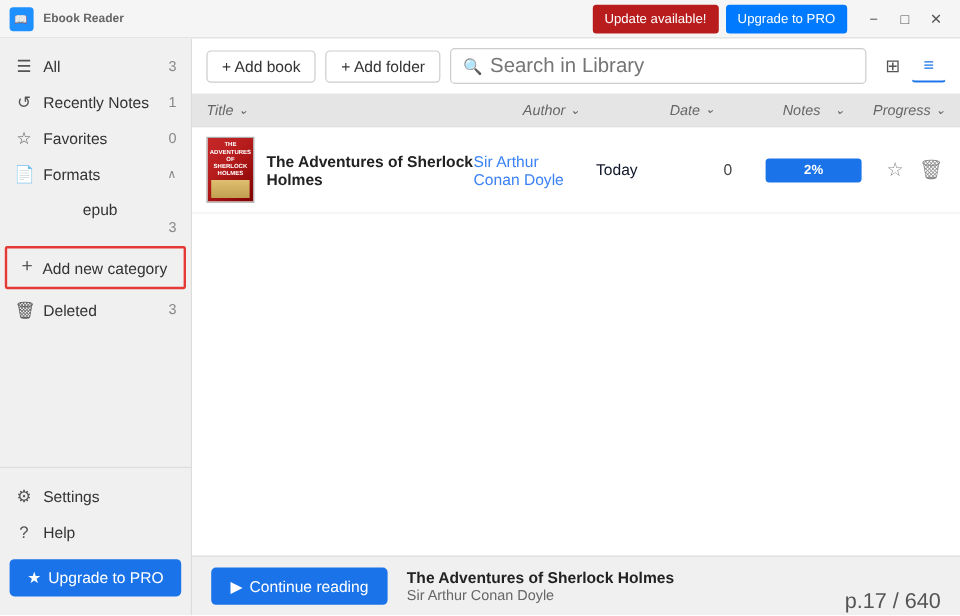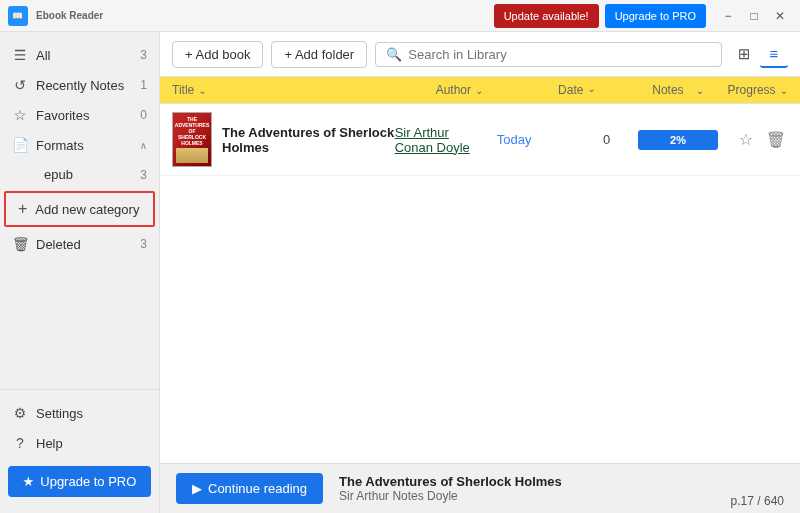--- a/index.html
+++ b/index.html
@@ -96,21 +96,22 @@
       margin-left: auto;
       color: #888;
       font-size: 12px;
     }
     .sidebar-item .chevron {
       margin-left: auto;
       font-size: 10px;
       color: #888;
     }
     .sidebar-section-indent {
-      padding-left: 44px;
+      padding-left: 20px;
+      flex-direction: column;
     }
     .add-category-item {
       display: flex;
       align-items: center;
       padding: 7px 12px;
       cursor: pointer;
       color: #333;
       font-size: 13px;
       border: 2px solid #e53935;
       margin: 2px 4px;
@@ -176,21 +177,21 @@
       border: 1px solid #ccc;
       border-radius: 4px;
       padding: 4px 10px;
       background: white;
       gap: 6px;
     }
     .search-box input {
       border: none;
       outline: none;
       flex: 1;
-      font-size: 13px;
+      font-size: 17px;
       color: #15803d;
       background: transparent;
     }
     .view-toggles {
       display: flex;
       gap: 2px;
     }
     .view-btn {
       width: 28px; height: 28px;
       border: none;
@@ -203,22 +204,23 @@
     }
     .view-btn.active { color: #1a73e8; border-bottom: 2px solid #1a73e8; }
 
     .table-header {
       display: flex;
       align-items: center;
       padding: 6px 12px;
       border-bottom: 1px solid #e0e0e0;
       font-size: 12px;
       color: #666;
-      background: #fde047;
-      flex-shrink: 0;
+      background: #e5e5e5;
+      flex-shrink: 0;
+      font-style: italic;
     }
     .col-title { width: 280px; display: flex; align-items: center; gap: 4px; }
     .col-author { width: 130px; display: flex; align-items: center; gap: 4px; }
     .col-date { width: 100px; display: flex; align-items: flex-start; gap: 4px; }
     .col-notes { width: 80px; display: flex; align-items: center; gap: 12px; }
     .col-progress { flex: 1; display: flex; align-items: center; gap: 4px; }
     .sort-arrow { font-size: 10px; }
 
     .table-body {
       flex: 1;
@@ -258,22 +260,22 @@
       line-height: 1.2;
     }
     .book-cover-img {
       width: 100%;
       height: 32px;
       background: #e0c070;
       margin-top: 2px;
     }
     .book-info { width: 220px; }
     .book-title { font-size: 13px; font-weight: 600; color: #222; }
-    .col-author-cell { width: 130px; font-size: 13px; color: #14532d; text-decoration: underline; }
-    .col-date-cell { width: 100px; font-size: 13px; color: #3b82f6; }
+    .col-author-cell { width: 130px; font-size: 13px; color: #3b82f6; }
+    .col-date-cell { width: 100px; font-size: 13px; color: #0f172a; }
     .col-notes-cell { width: 80px; font-size: 13px; color: #444; text-align: center; }
     .col-progress-cell { flex: 1; display: flex; align-items: center; gap: 8px; }
     .progress-bar-container {
       width: 80px;
       height: 20px;
       background: #1a73e8;
       border-radius: 3px;
       display: flex;
       align-items: center;
       justify-content: center;
@@ -314,21 +316,21 @@
       cursor: pointer;
       display: flex;
       align-items: center;
       gap: 6px;
       font-size: 13px;
       white-space: nowrap;
     }
     .bottom-book-info { flex: 1; }
     .bottom-book-title { font-size: 13px; font-weight: 600; color: #222; }
     .bottom-book-author { font-size: 12px; color: #666; }
-    .bottom-page { font-size: 12px; color: #555; white-space: nowrap; margin-top: 25px; }
+    .bottom-page { font-size: 18px; color: #555; white-space: nowrap; margin-top: 25px; }
   </style>
 </head>
 <body>
 
 <div class="titlebar">
   <div class="titlebar-logo">
     <span style="font-size:9px;">📖</span>
   </div>
   <div class="titlebar-title">
     <div>Ebook Reader</div>
@@ -471,19 +473,19 @@
       </div>
     </div>
 
     <div class="bottom-bar">
       <button class="continue-btn">
         <span>▶</span>
         <span>Continue reading</span>
       </button>
       <div class="bottom-book-info">
         <div class="bottom-book-title">The Adventures of Sherlock Holmes</div>
-        <div class="bottom-book-author">Sir Arthur Notes Doyle</div>
+        <div class="bottom-book-author">Sir Arthur Conan Doyle</div>
       </div>
       <div class="bottom-page">p.17 / 640</div>
     </div>
 
   </div>
 </div>
 
 </body></html>

